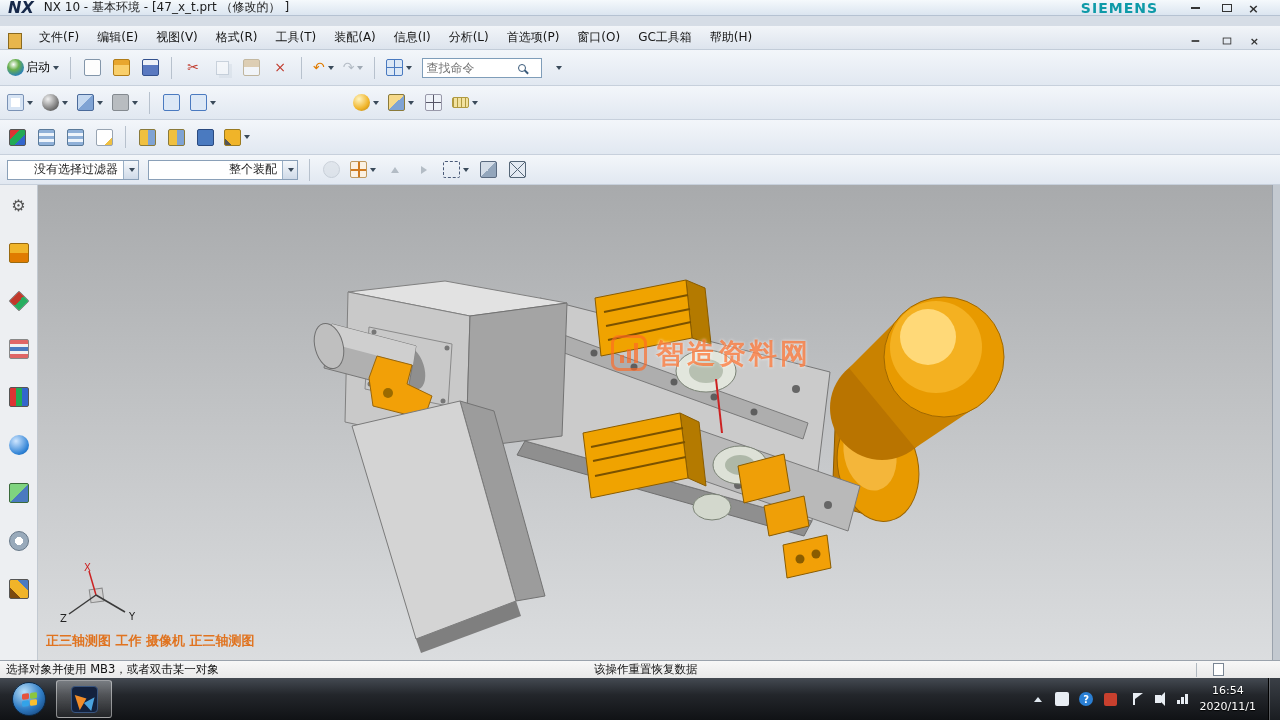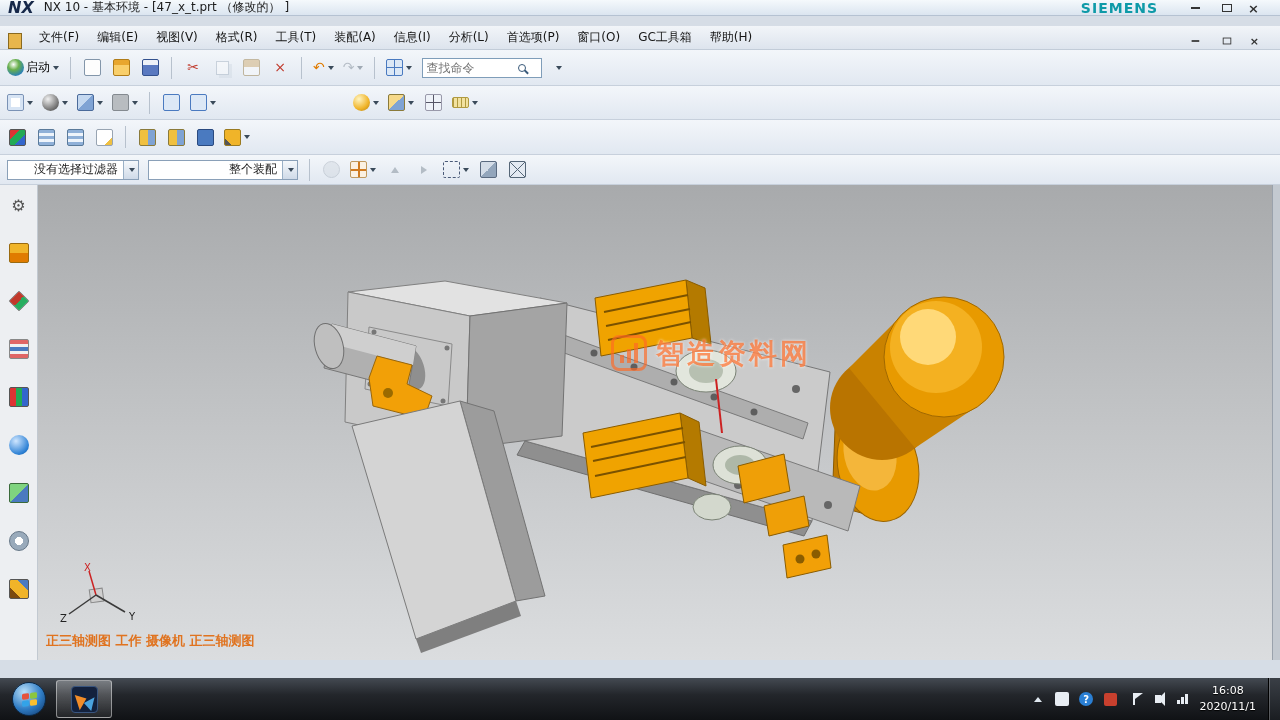--- a/index.html
+++ b/index.html
@@ -512,20 +512,26 @@
         <text x="4" y="60" font-size="10" fill="#222">Z</text>
         <text x="73" y="58" font-size="10" fill="#222">Y</text>
       </svg>
 
       <span class="viewlabel">正三轴测图 工作 摄像机 正三轴测图</span>
     </div>
 
     <div class="rgutter"></div>
   </div>
 
+  <div class="statusbar">
+    <span class="stext">选择对象并使用 MB3，或者双击某一对象</span>
+    <span class="shint">该操作重置恢复数据</span>
+    <span class="sdiv"></span>
+    <span class="sicon"></span>
+  </div>
 
   <div class="taskbar">
     <div class="orb">
       <span class="flag">
         <span class="f1"></span>
           <span class="f2"></span>
           <span class="f3"></span>
           <span class="f4"></span>
       </span>
     </div>
@@ -553,19 +559,19 @@
         </span>
       <span class="tico">
         <span class="net">
           <span style="height:4px"></span>
             <span style="height:7px"></span>
             <span style="height:10px"></span>
         </span>
       </span>
     </div>
     <div class="clock">
-      <div>16:08</div>
+      <div>16:54</div>
       <div>2020/11/1</div>
     </div>
     <div class="showdesk"></div>
   </div>
 
 </div>
 
 </body></html>

